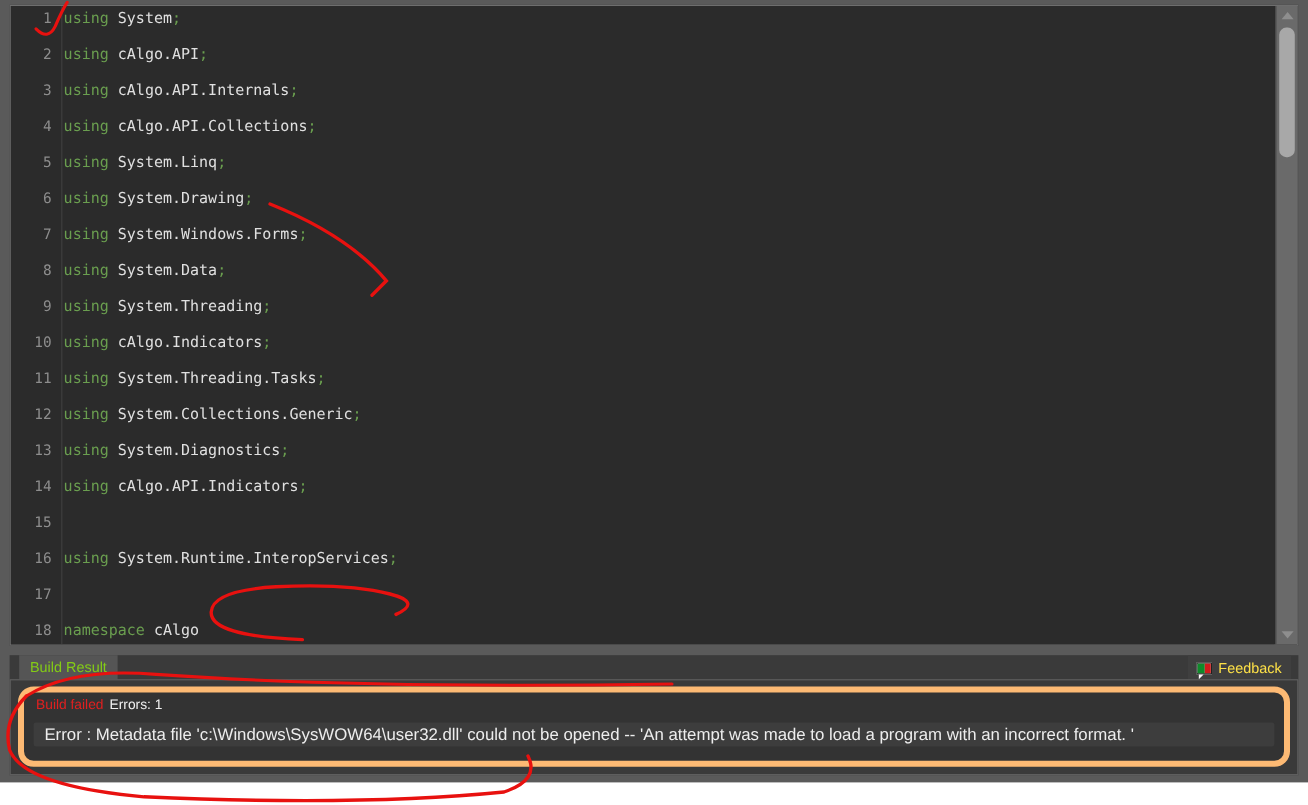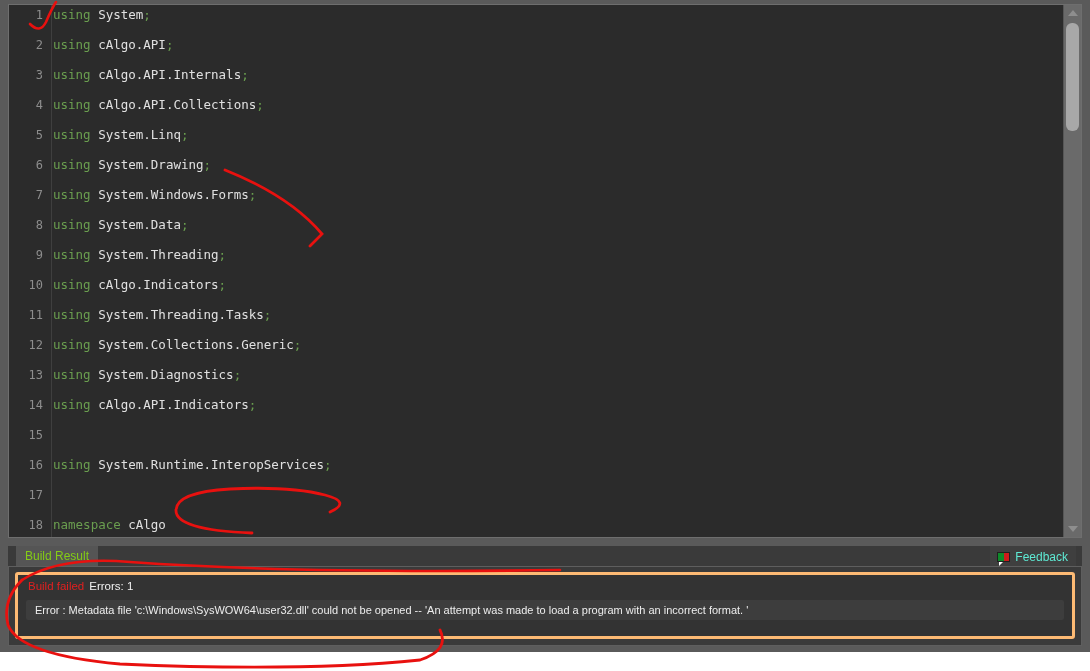--- a/index.html
+++ b/index.html
@@ -78,21 +78,21 @@
   }
   #tab-build{
     position:absolute;left:8px;top:0;height:20px;
     background:#555555;
     color:#84cc16;font-size:12px;
     padding:3px 9px 0 9px;box-sizing:border-box;
   }
   #feedback-btn{
     position:absolute;right:6px;top:0;height:20px;
     background:#3f3f3f;
-    color:#5eead4;font-size:12px;
+    color:#fde047;font-size:12px;
     padding:2px 8px 0 7px;box-sizing:border-box;
     display:flex;align-items:center;gap:5px;
   }
   .fb-bubble{
     position:relative;width:13px;height:10px;
     background:#ffffff;border:1px solid #202020;box-sizing:border-box;
     display:flex;
   }
   .fb-bubble .g{width:50%;height:100%;background:#0f8a2a;}
   .fb-bubble .r{width:50%;height:100%;background:#cf1b1b;}
@@ -102,36 +102,36 @@
     border-bottom:4px solid transparent;
   }
   #build-body{
     position:absolute;left:0;top:20px;width:1074px;height:80px;
     background:#3a3a3a;
     border:1px solid #5e5e5e;box-sizing:border-box;
   }
   #build-inner{
     position:absolute;left:6px;top:5px;right:6px;bottom:6px;
     background:#333333;
-    border:3px solid #fdba74;border-radius:3px;box-sizing:border-box;
+    border:5px solid #fdba74;border-radius:13px;box-sizing:border-box;
   }
   #build-status{
     position:absolute;left:10px;top:5px;
     font-size:11.5px;
   }
   #build-status .failed{color:#e02020;}
   #build-status .count{color:#f0f0f0;margin-left:5px;}
   #error-row{
     position:absolute;left:8px;top:25px;right:8px;height:20px;
     background:#3d3d3d;
     border-radius:2px;
     display:flex;align-items:center;
   }
   #error-text{
-    color:#ededed;font-size:11px;padding-left:9px;
+    color:#ededed;font-size:14px;padding-left:9px;
     white-space:nowrap;
   }
   
   #annotations{
     position:absolute;left:0;top:0;width:1090px;height:671px;
     pointer-events:none;
   }
 </style>
 </head>
 <body>

